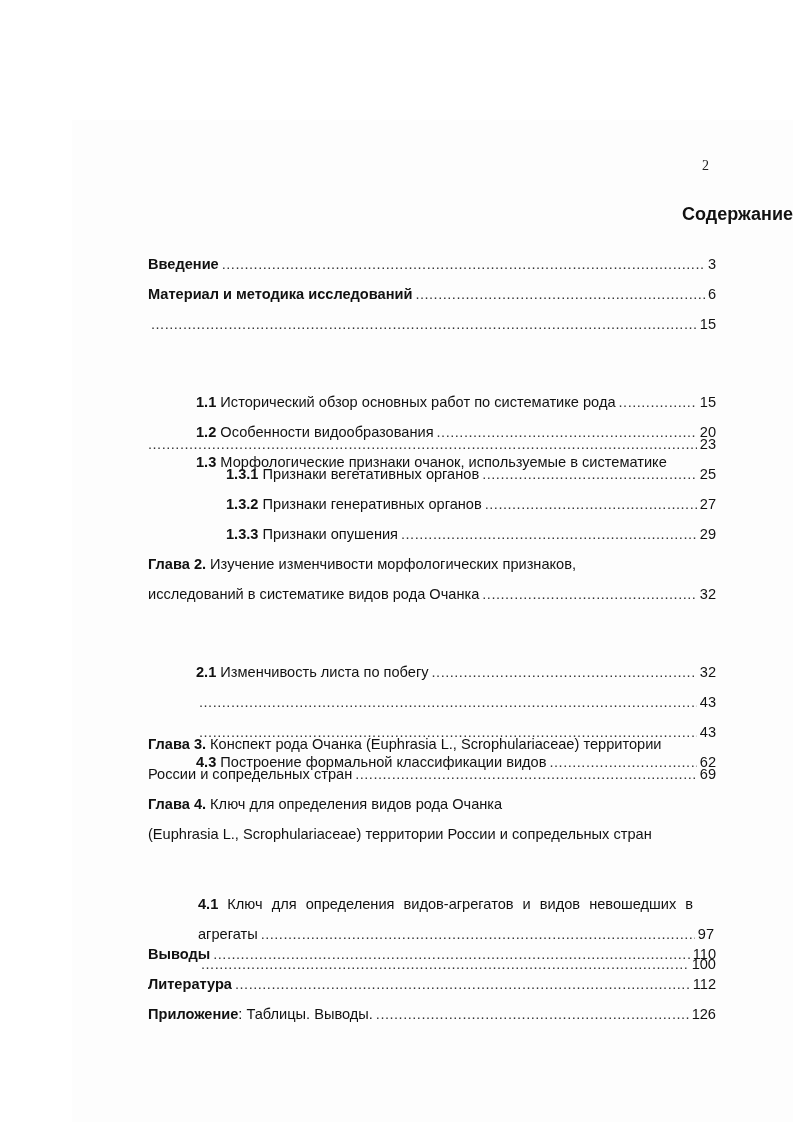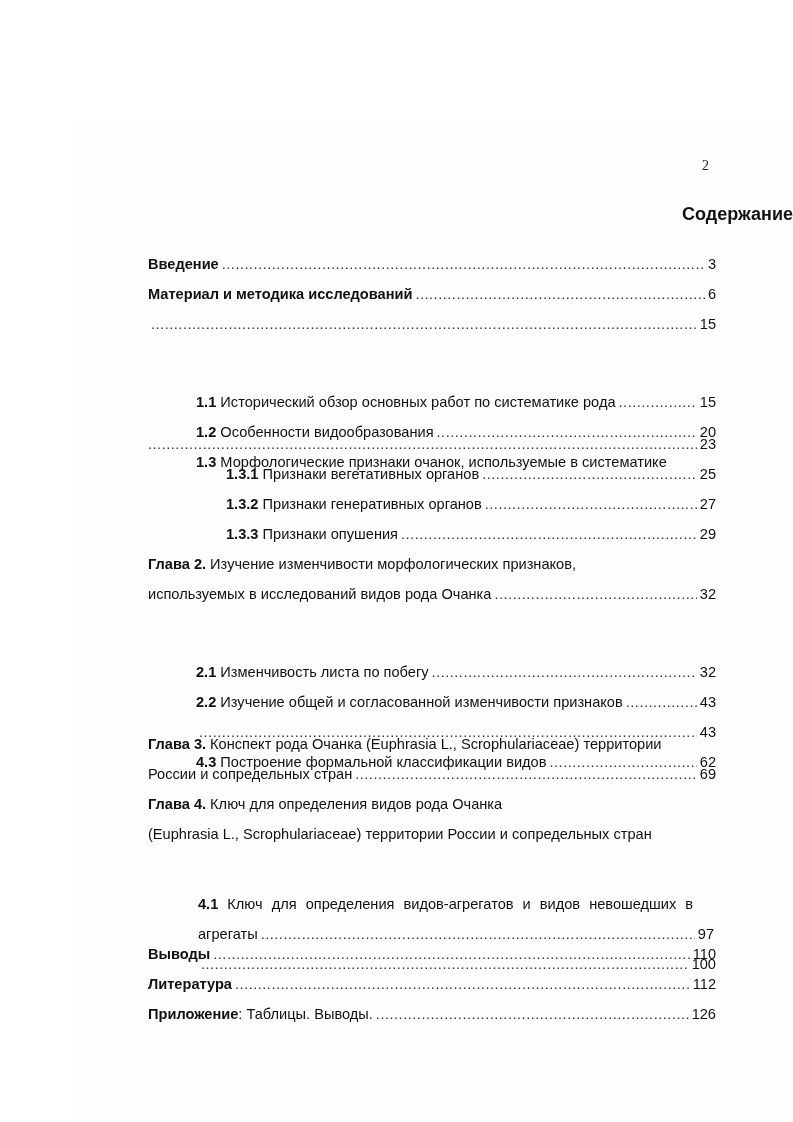--- a/index.html
+++ b/index.html
@@ -102,33 +102,32 @@
     <span class="label"><b>1.3.3</b><span> Признаки опушения</span></span>
     <span class="leader"></span>
     <span class="page">29</span>
   </div>
 
   <div class="row no-leader" style="top:300px">
     <span class="label"><b>Глава 2.</b><span> Изучение изменчивости морфологических признаков,</span></span>
   </div>
 
   <div class="row" style="top:330px">
-    <span class="label">используемых в исследований видов рода Очанка</span>
+    <span class="label">исследований в систематике видов рода Очанка</span>
     <span class="leader"></span>
     <span class="page">32</span>
   </div>
 
   <div class="row ind1" style="top:360px">
     <span class="label"><b>2.1</b><span> Изменчивость листа по побегу</span></span>
     <span class="leader"></span>
     <span class="page">32</span>
   </div>
 
   <div class="row ind1" style="top:390px">
-    <span class="label"><b>2.2</b><span> Изучение общей и согласованной изменчивости признаков</span></span>
     <span class="leader"></span>
     <span class="page">43</span>
   </div>
 
   <div class="row ind1" style="top:420px">
     <span class="leader"></span>
     <span class="page">43</span>
   </div>
 
   <div class="row ind1" style="top:450px">

